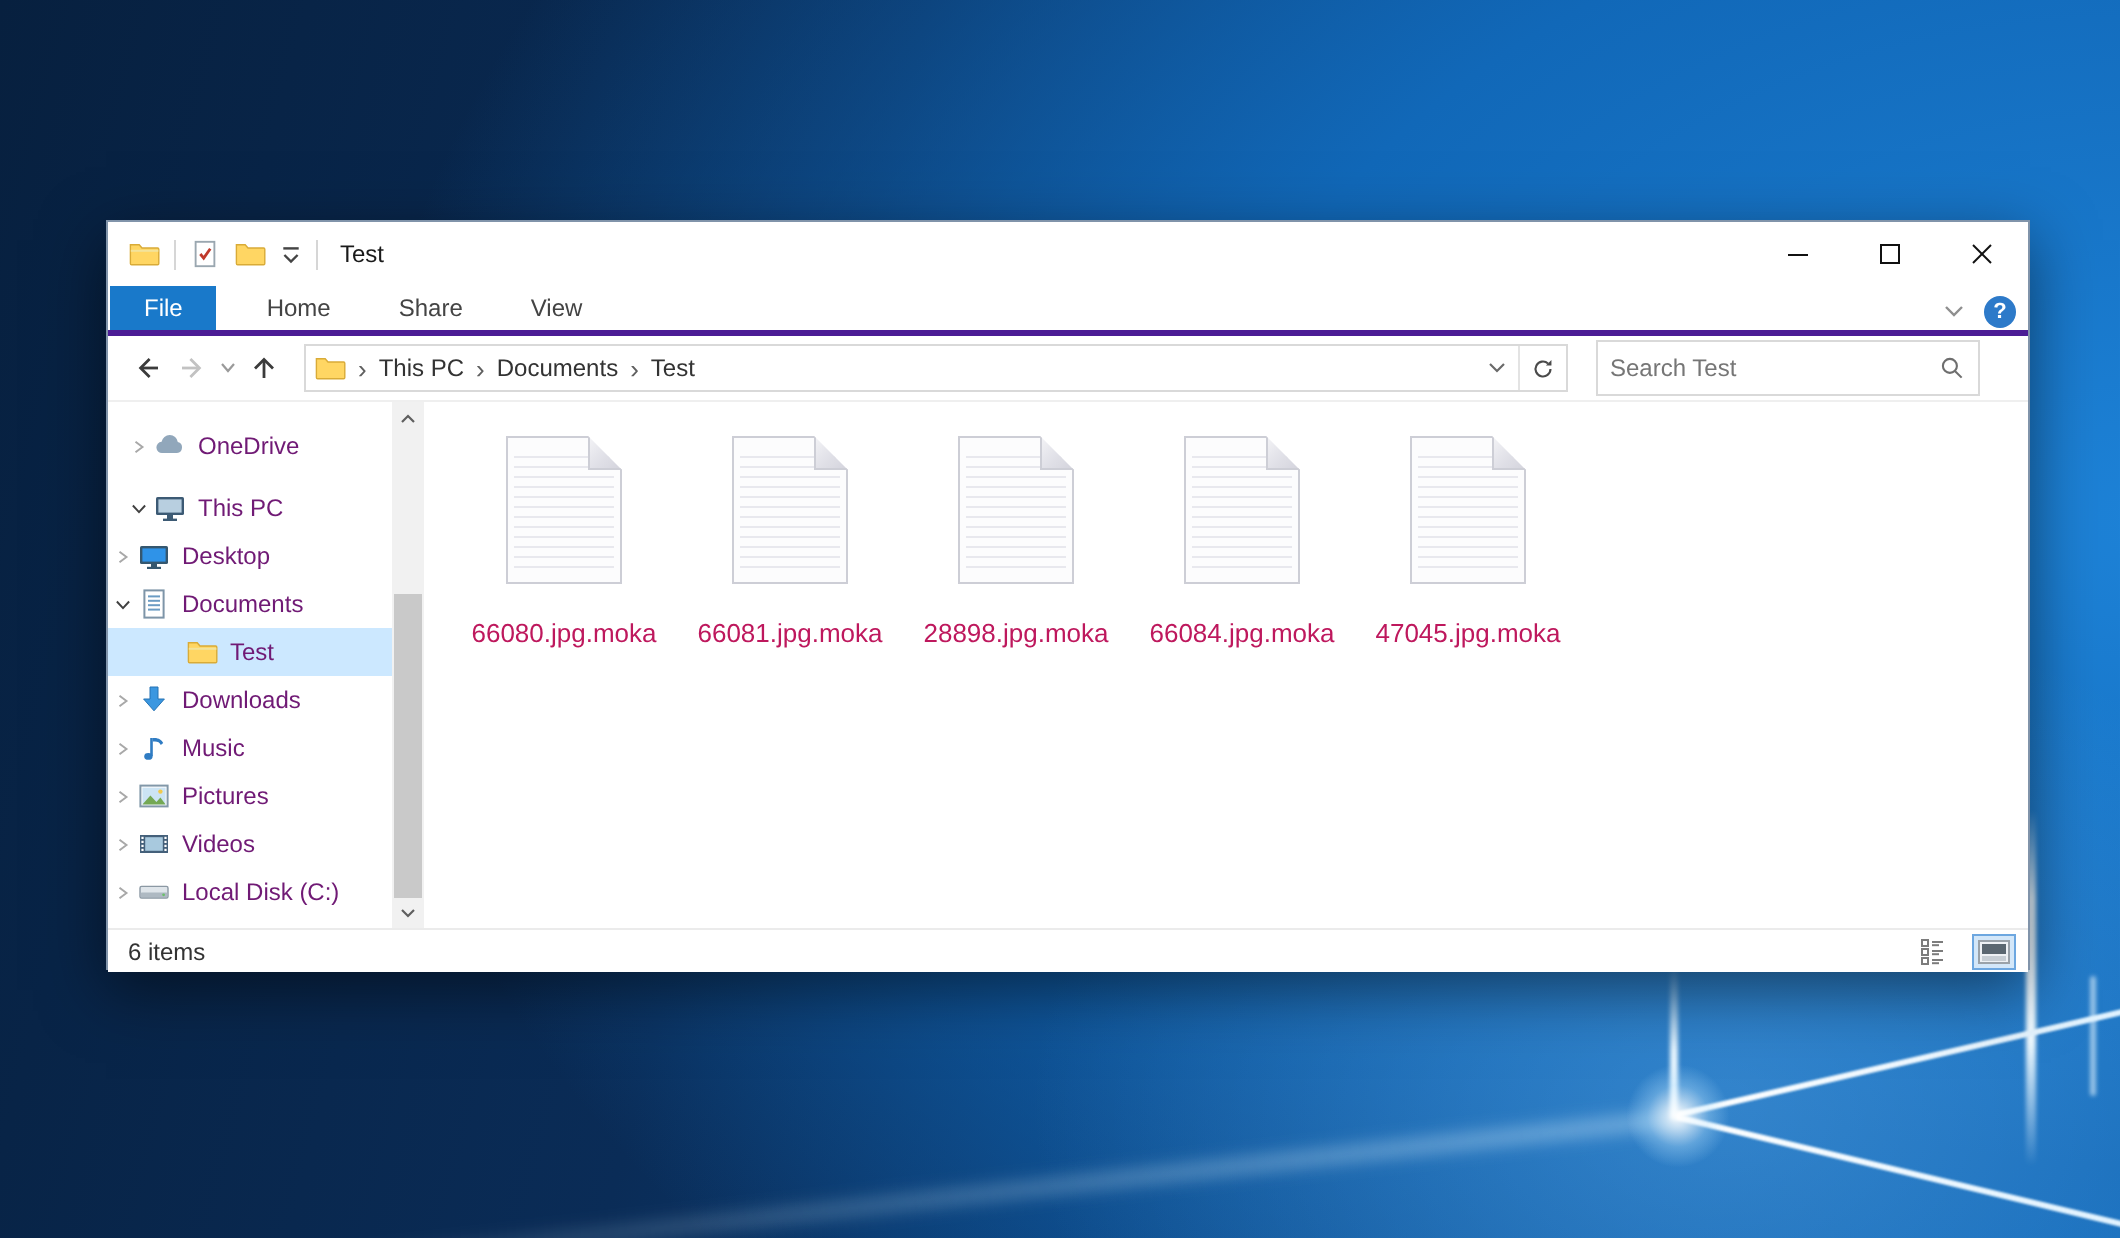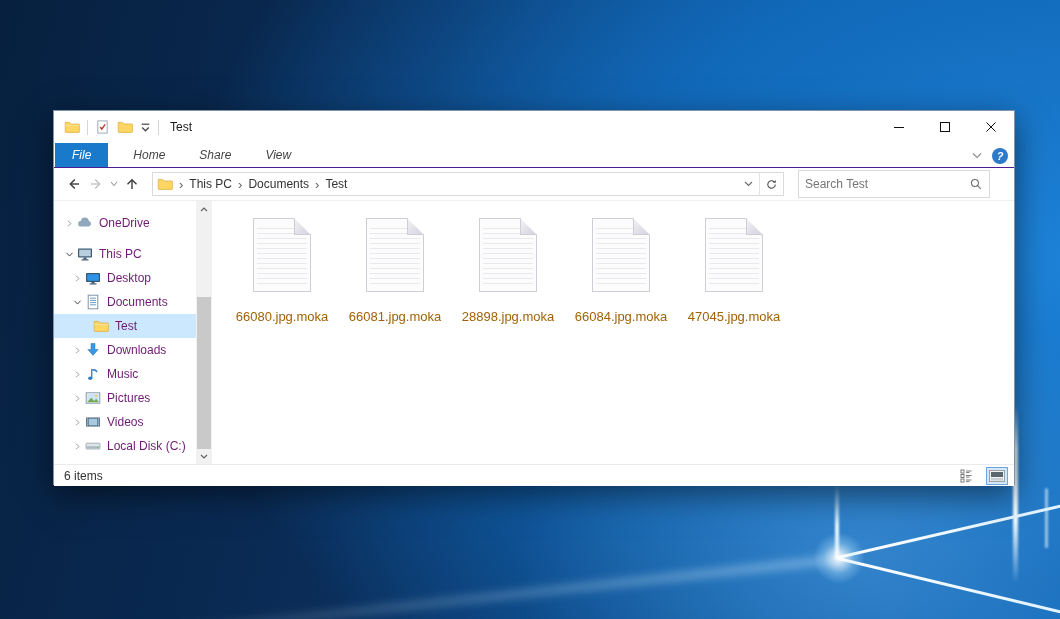--- a/index.html
+++ b/index.html
@@ -39,21 +39,21 @@
 
   
   .titlebar { height:32px; display:flex; align-items:center; background:#fff; }
   .qat { display:flex; align-items:center; gap:7px; padding-left:10px; }
   .qat .sep { width:1px; height:15px; background:#d6d6d6; }
   .win-title { margin-left:4px; color:#1a1a1a; }
   .caption-btns { margin-left:auto; display:flex; height:32px; }
   .cap-btn { width:46px; height:32px; display:flex; align-items:center; justify-content:center; }
 
   
-  .tabs-row { height:25px; display:flex; align-items:stretch; background:#fff; border-bottom:1px solid #4c1d95; position:relative;font-style:italic; }
+  .tabs-row { height:25px; display:flex; align-items:stretch; background:#fff; border-bottom:3px solid #4c1d95; position:relative; }
   .tab { display:flex; align-items:center; padding:0 13px; margin-right:8px; color:#444; }
   .tab.file { background:#1979ca; color:#fff; padding:0 17px; margin-left:1px; margin-right:12px; }
   .ribbon-right { position:absolute; right:6px; top:0; height:25px; display:flex; align-items:center; gap:10px; }
   .help-circle { width:16px; height:16px; border-radius:50%; background:#2d7ac9; color:#fff;
     font-size:11px; font-weight:bold; display:flex; align-items:center; justify-content:center; }
 
   
   .addr-row { height:33px; display:flex; align-items:center; background:#fff; border-bottom:1px solid #efefef; padding:0 8px 0 12px; }
   .nav-btn { display:flex; align-items:center; justify-content:center; margin-right:6px; }
   .addr-box { height:24px; flex:0 0 632px; border:1px solid #d9d9d9; display:flex; align-items:center; padding-left:4px; margin-left:6px; background:#fff; }
@@ -67,21 +67,21 @@
   .search-box input::placeholder { color:#767676; opacity:1; }
 
   
   .body { position:relative; height:263px; display:flex; background:#fff; }
   .sidebar { width:142px; padding-top:10px; position:relative; }
   .side-row { height:24px; display:flex; align-items:center; }
   .side-row.gap-after { margin-bottom:7px; }
   .side-row .exp { width:14px; display:flex; align-items:center; justify-content:center; flex:0 0 14px; }
   .side-row .sicon { width:18px; display:flex; align-items:center; justify-content:center; flex:0 0 18px; }
   .side-row .slabel { margin-left:5px; white-space:nowrap; color:#701a75; }
-  .lvl0 { padding-left:8px; } .lvl1 { padding-left:16px; } .lvl2 { padding-left:24px; }
+  .lvl0 { padding-left:8px; } .lvl1 { } .lvl2 { padding-left:24px; }
   .side-row.sel { background:#cce8ff; }
 
   
   .scrollbar { position:absolute; left:142px; top:0; width:16px; height:263px; background:#f1f1f1; }
   .sb-btn { position:absolute; left:0; width:16px; height:16px; display:flex; align-items:center; justify-content:center; }
   .sb-up { top:0; } .sb-down { bottom:0; }
   .sb-thumb { position:absolute; left:1px; width:14px; top:96px; height:152px; background:#c9c9c9; }
 
   
   .main { position:absolute; left:158px; top:0; right:0; bottom:0; background:#fff;
@@ -91,21 +91,21 @@
   .doc-page { position:absolute; inset:0;
     clip-path:polygon(0 0, 41px 0, 100% 17px, 100% 100%, 0 100%);
     background:
       repeating-linear-gradient(to bottom, transparent 0 4px, #e8e8ee 4px 5px) 4px 6px/50px 62px no-repeat,
       #fcfcfd;
     box-shadow:inset 0 0 0 1px #cdced6; }
   .doc-fold { position:absolute; top:0; right:0; width:17px; height:17px;
     clip-path:polygon(0 0, 100% 100%, 0 100%);
     background:linear-gradient(135deg, #f4f4f7 0%, #e0e0e7 55%, #d3d3dc 100%);
     box-shadow:inset 0 0 0 1px #cdced6; }
-  .tile-label { margin-top:17px; font-size:13px; color:#a16207; white-space:nowrap; }
+  .tile-label { margin-top:17px; font-size:13px; color:#be185d; white-space:nowrap; }
 
   
   .statusbar { height:22px; border-top:1px solid #ebebeb; display:flex; align-items:center; padding:0 6px 0 10px; background:#fff; }
   .status-count { color:#333; }
   .view-btns { margin-left:auto; display:flex; align-items:center; gap:6px; }
   .view-btn { display:flex; align-items:center; justify-content:center; padding:2px; }
   .view-btn.active { border:1px solid #6da7e0; background:#d3e7f9; }
 
   svg { display:block; }
 </style>

